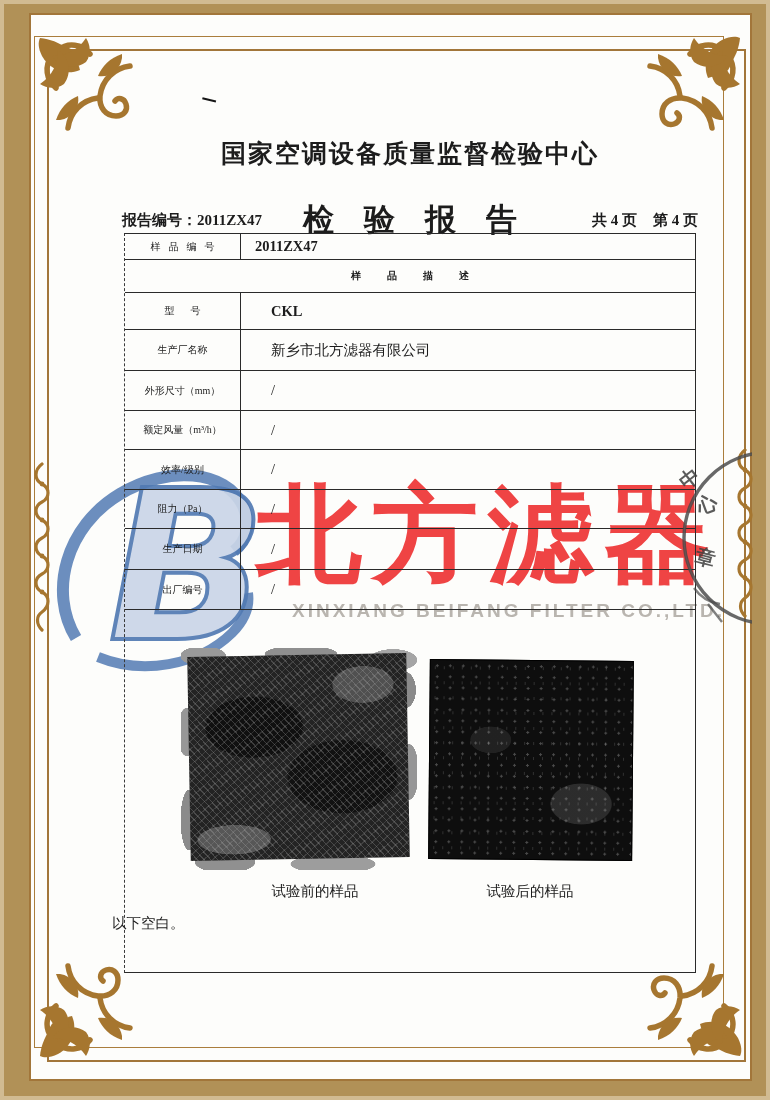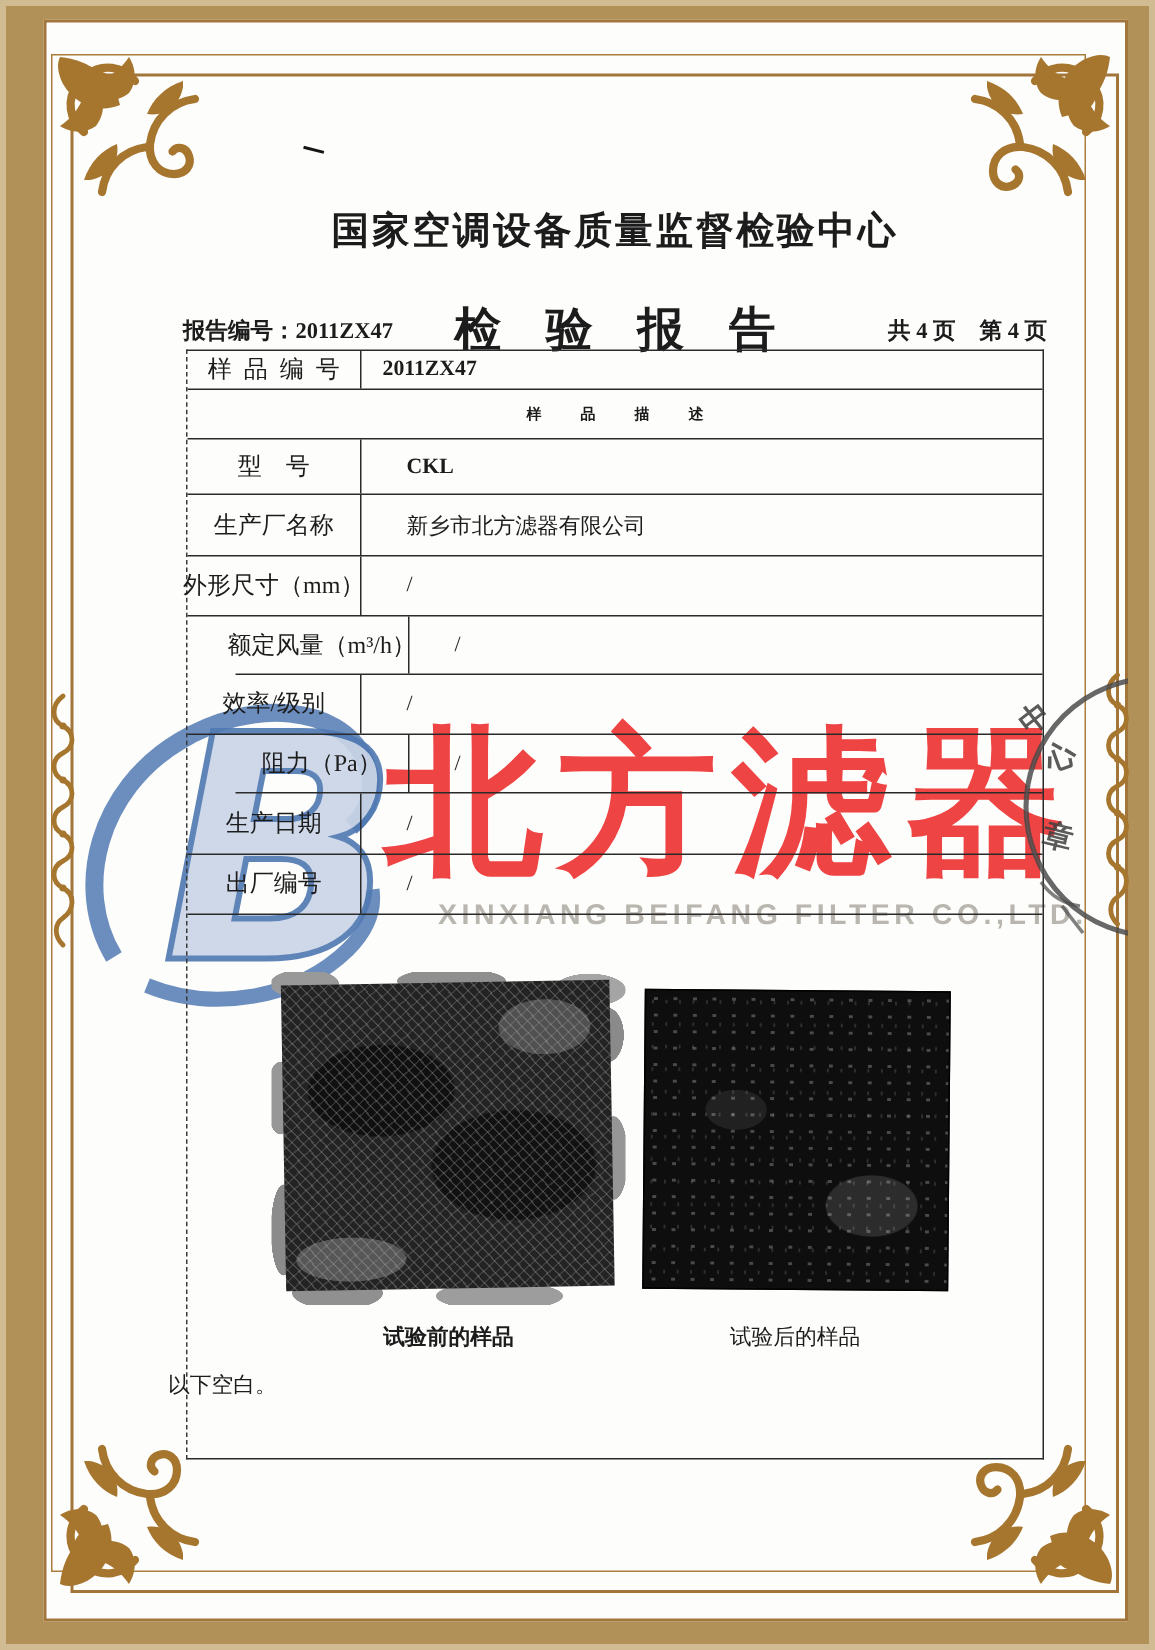--- a/index.html
+++ b/index.html
@@ -46,24 +46,24 @@
   .meta .right span{margin-left:16px;}
   .ink-mark{position:absolute;left:203px;top:92px;width:14px;height:7px;
             border-bottom:2.5px solid #151515;transform:rotate(14deg);}
 
   
   .spec-table{position:absolute;left:124px;top:233px;width:572px;box-sizing:border-box;
               border:1.6px solid #2a2a2a;border-left:1.3px dashed #3a3a3a;background:transparent;}
   .row{display:flex;border-bottom:1.6px solid #2a2a2a;box-sizing:border-box;}
   .row:last-child{border-bottom:none;}
   .cell-l{width:116px;flex:0 0 116px;border-right:1.4px solid #2a2a2a;display:flex;
-          align-items:center;justify-content:center;font-size:16px;white-space:nowrap;box-sizing:border-box;}
+          align-items:center;justify-content:center;font-size:10px;white-space:nowrap;box-sizing:border-box;}
   .cell-v{flex:1;display:flex;align-items:center;padding-left:30px;font-size:14.5px;box-sizing:border-box;}
   .v-strong{font-weight:bold;}
-  .h26{height:26px;} .h32{height:32px;} .h37{height:37px;} .h39{height:39px;margin-left:32px;}
+  .h26{height:26px;} .h32{height:32px;} .h37{height:37px;} .h39{height:39px;}
   .h40{height:40px;} .h41{height:41px;}
   .row-sample .cell-v{padding-left:14px;}
   .section-row{display:flex;align-items:center;justify-content:center;border-bottom:1.6px solid #2a2a2a;
                font-weight:bold;font-size:10px;letter-spacing:26px;text-indent:26px;}
   .ls-label{letter-spacing:8px;text-indent:8px;}
   .ls-model{letter-spacing:16px;text-indent:16px;}
 
   
   .remark-row{position:relative;height:362px;box-sizing:border-box;}
   .remark-line{padding:9px 8px 0 10px;font-size:14.5px;}
@@ -91,21 +91,21 @@
   .photo-b{position:absolute;left:304px;top:50px;width:202px;height:198px;
     background-color:#0e0e0e;border:1px solid #000;
     background-image:
       radial-gradient(rgba(255,255,255,.25) 14%,transparent 16%),
       radial-gradient(rgba(255,255,255,.14) 12%,transparent 14%),
       radial-gradient(60px 40px at 75% 72%,rgba(135,135,135,.25) 50%,transparent 52%),
       radial-gradient(40px 26px at 30% 40%,rgba(120,120,120,.18) 50%,transparent 52%);
     background-size:13px 11px,9px 15px,auto,auto;
     transform:rotate(.5deg);}
   .caption{position:absolute;top:272px;text-align:center;font-size:14.5px;}
-  .cap-a{left:56px;width:236px;font-weight:bold;} .cap-b{left:304px;width:202px;}
+  .cap-a{left:72px;width:236px;} .cap-b{left:304px;width:202px;}
   .footer-note{position:absolute;left:-13px;top:304px;font-size:14.5px;background:transparent;}
 </style>
 </head>
 <body>
 
 <div class="page">
 
   <svg width="0" height="0" style="position:absolute">
     <defs>
       <g id="corner-orn">

